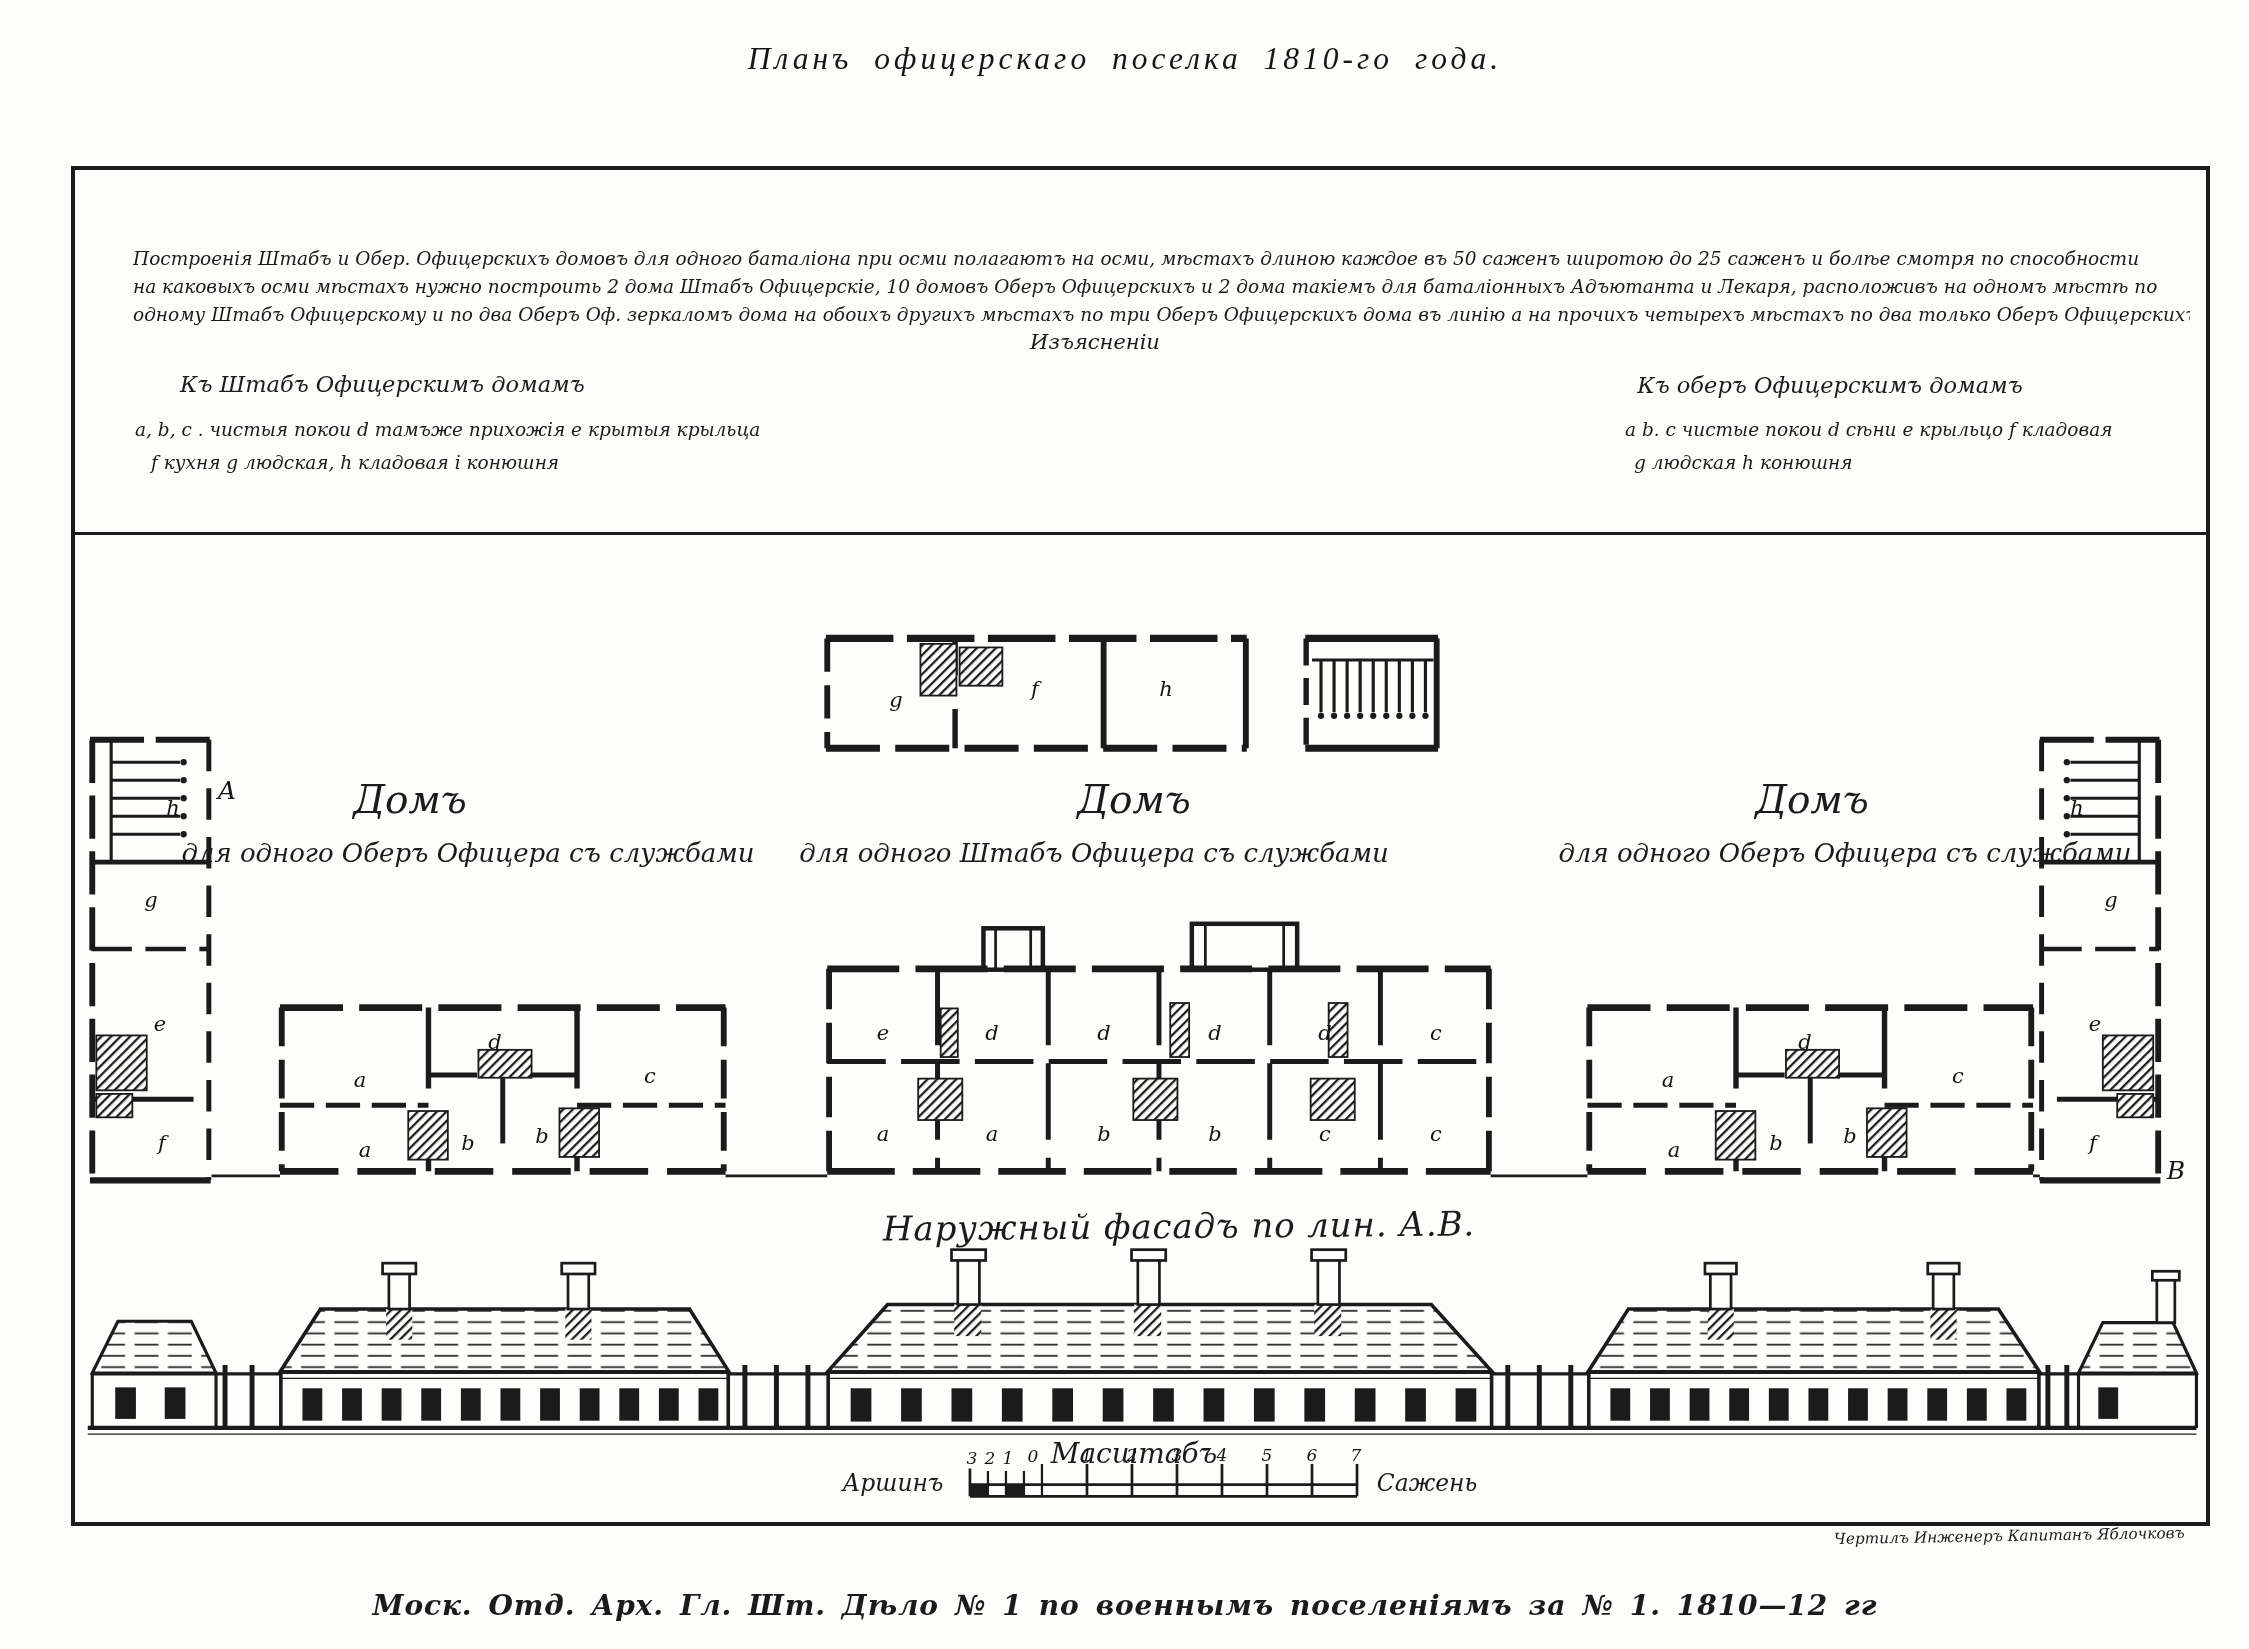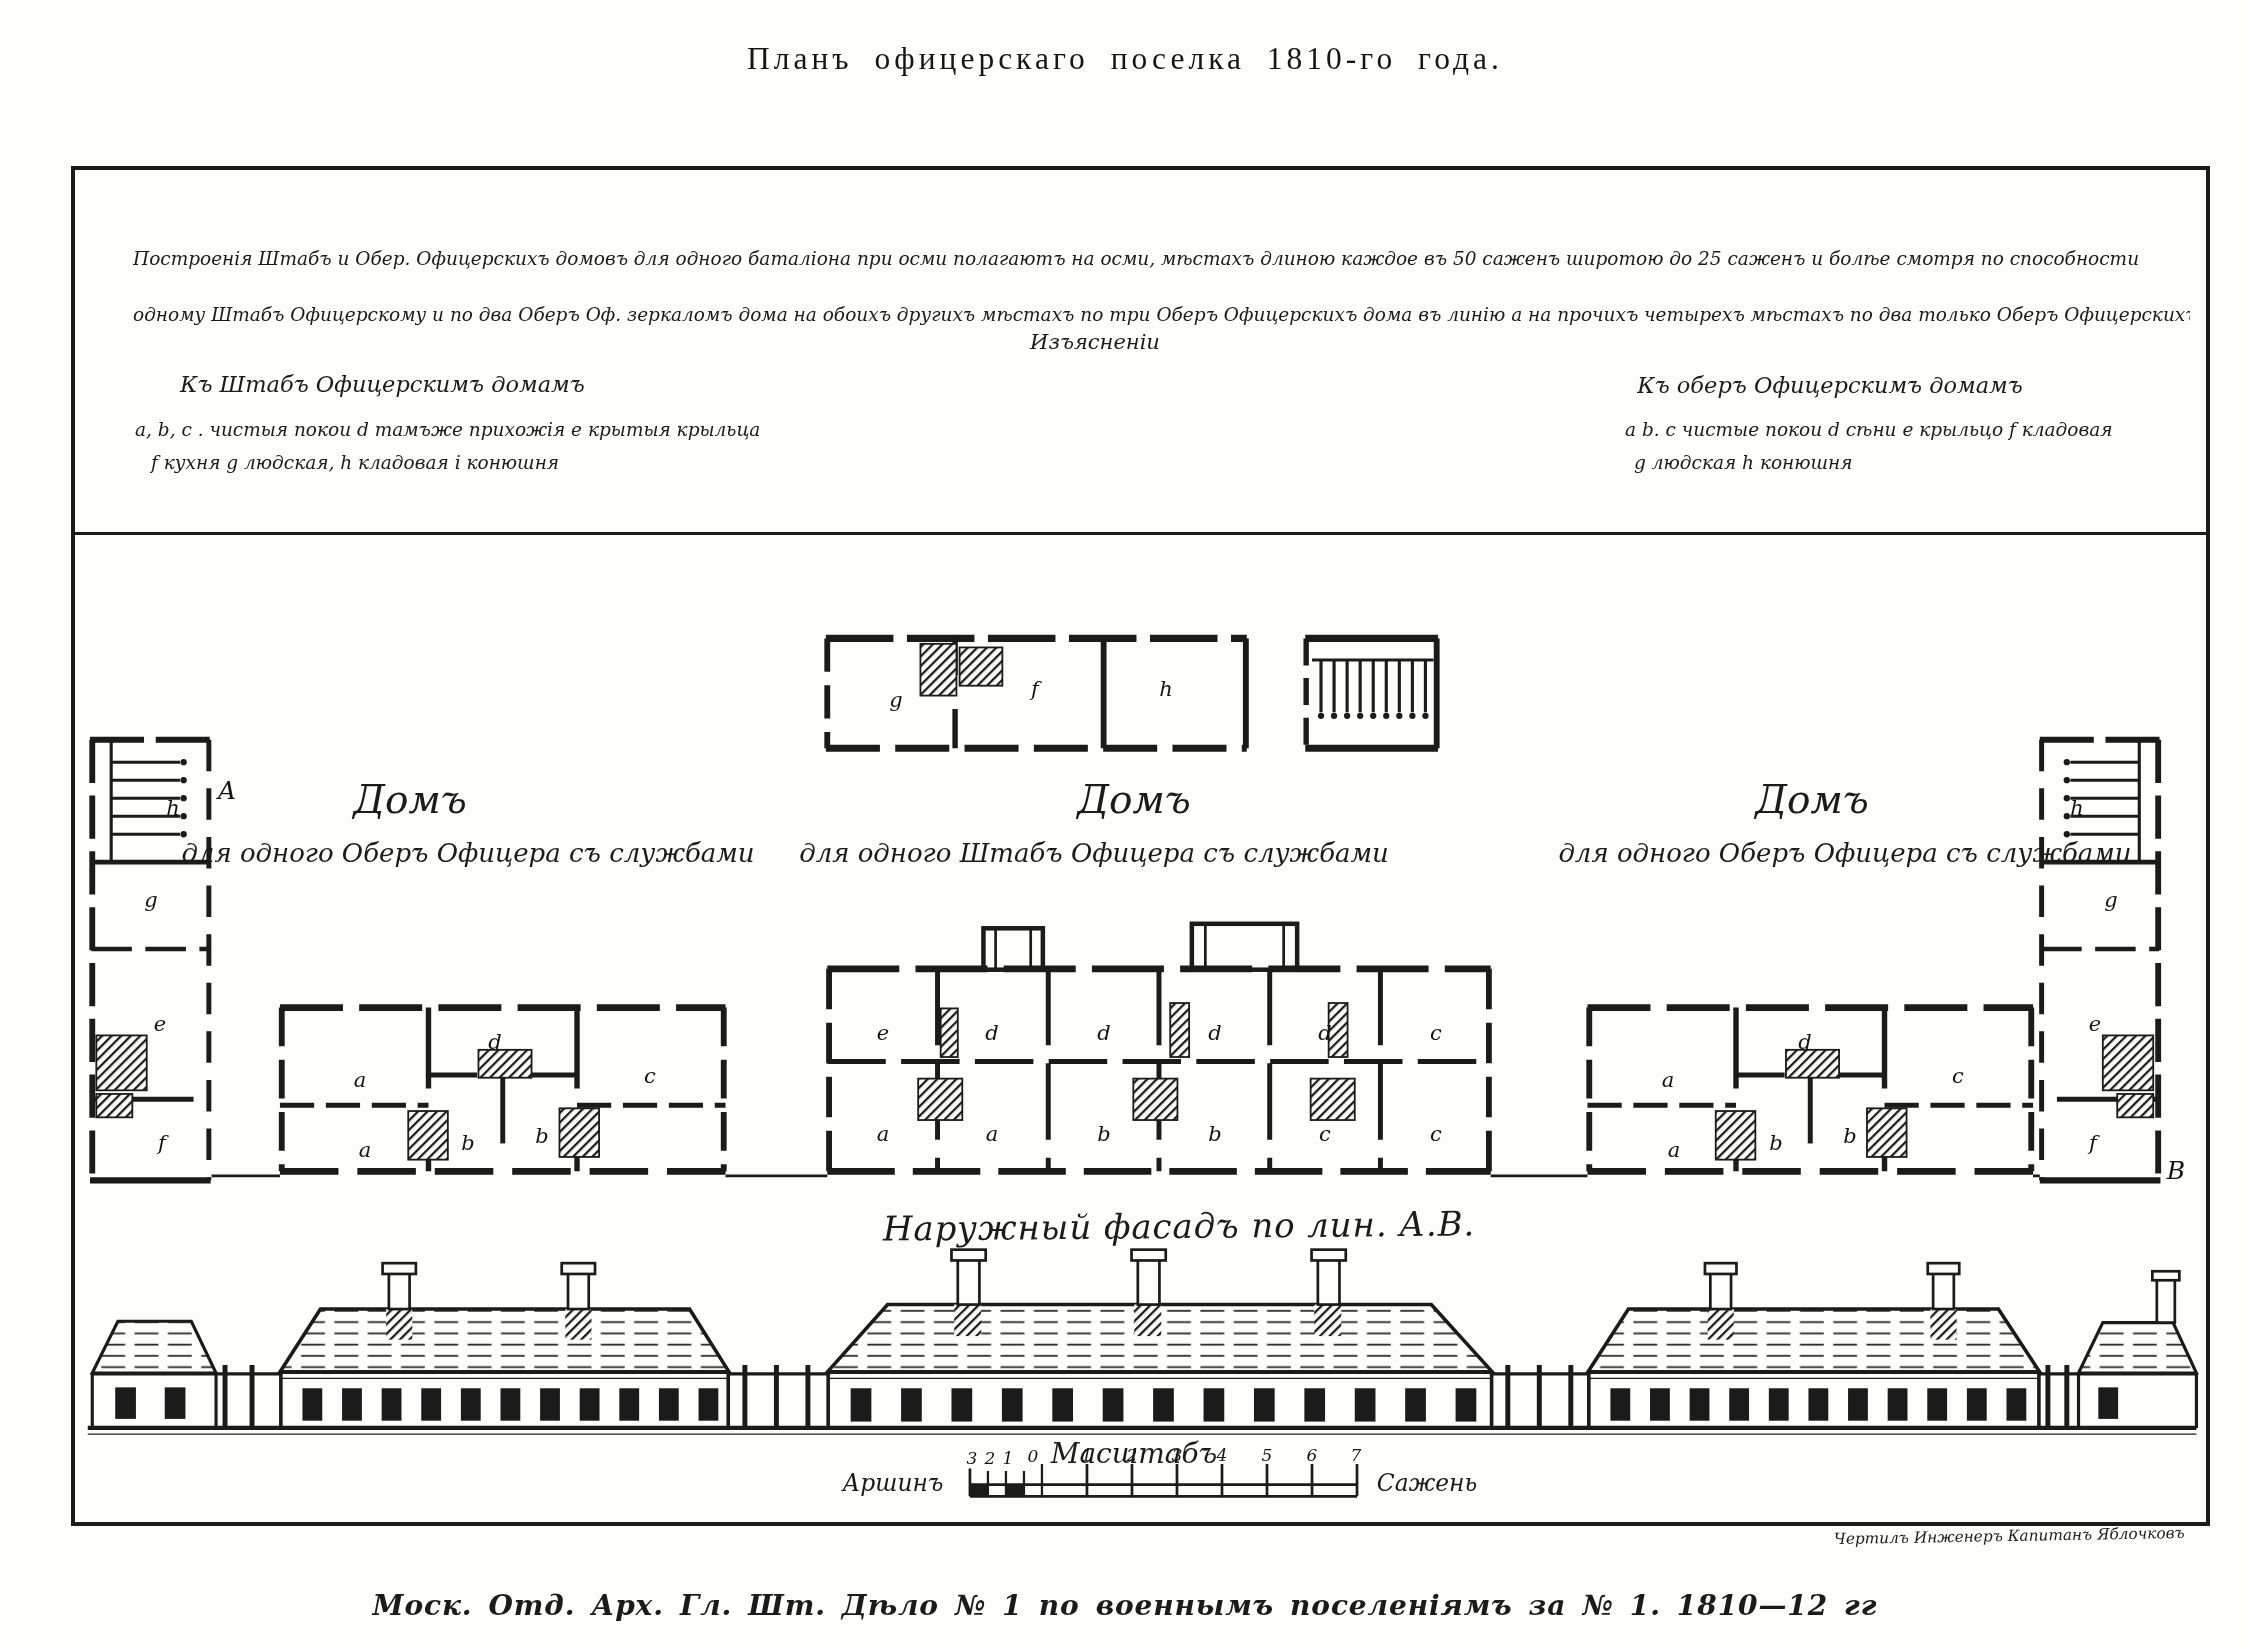--- a/index.html
+++ b/index.html
@@ -1,18 +1,18 @@
 <!DOCTYPE html>
 <html style="font-size:7.2px"><head>
 <meta charset="utf-8">
 <style>
   html,body{margin:0;padding:0;background:#e8e8e6;}
   #doc{position:relative;width:2250px;height:1650px;background:#fdfdfb;overflow:hidden;
        font-family:"Liberation Serif",serif;color:#1b1b1b;}
-  .abs{position:absolute;}
+  .abs{position:absolute;font-style:italic;}
   .ctr{transform:translate(-50%,-50%);white-space:nowrap;}
   .rt {transform:translate(-50%,-50%) rotate(-0.5deg);white-space:nowrap;}
   .pr{font-family:"Liberation Serif",serif;color:#161616;}
   .hw{font-family:"DejaVu Serif",serif;font-style:italic;color:#1b1b1b;}
   .rl{position:absolute;transform:translate(-50%,-50%);font:italic 21px "DejaVu Serif",serif;color:#141414;}
   .num{position:absolute;transform:translate(-50%,-50%);font:italic 17px "DejaVu Serif",serif;color:#141414;}
   #frame{position:absolute;left:71px;top:166px;width:2131px;height:1352px;border:4px solid #1b1b1b;}
   #divider{position:absolute;left:71px;top:532px;width:2135px;height:3.2px;background:#1b1b1b;}
   #page-title{font-size:31.5px;letter-spacing:4px;word-spacing:10px;}
   #script-title{font-size:41px;letter-spacing:1.4px;}
@@ -292,20 +292,21 @@
     </g>
   </svg>
 
   <div id="page-title" class="abs ctr pr" style="left:1125px;top:59px;">Планъ офицерскаго поселка 1810-го года.</div>
 
   <div id="frame"></div>
   <div id="divider"></div>
 
 
   <div class="para hw" style="top:248px;">Построенія Штабъ и Обер. Офицерскихъ домовъ для одного баталіона при осми полагаютъ на осми, мѣстахъ длиною каждое въ 50 саженъ широтою до 25 саженъ и болѣе смотря по способности</div>
+  <div class="para hw" style="top:276px;">на каковыхъ осми мѣстахъ нужно построить 2 дома Штабъ Офицерскіе, 10 домовъ Оберъ Офицерскихъ и 2 дома такіемъ для баталіонныхъ Адъютанта и Лекаря, расположивъ на одномъ мѣстѣ по</div>
   <div class="para hw" style="top:304px;">одному Штабъ Офицерскому и по два Оберъ Оф. зеркаломъ дома на обоихъ другихъ мѣстахъ по три Оберъ Офицерскихъ дома въ линію а на прочихъ четырехъ мѣстахъ по два только Оберъ Офицерскихъ дома</div>
   <div class="abs ctr hw" style="left:1095px;top:342px;font-size:21px;">Изъясненіи</div>
 
   <div class="abs hw leg-h" style="left:180px;top:371px;">Къ Штабъ Офицерскимъ домамъ</div>
   <div class="abs hw leg-l" style="left:135px;top:419px;">a, b, c . чистыя покои   d  тамъже прихожія   e  крытыя крыльца</div>
   <div class="abs hw leg-l" style="left:151px;top:452px;">f    кухня   g  людская,  h  кладовая   i  конюшня</div>
 
   <div class="abs ctr hw leg-h" style="left:1830px;top:385px;">Къ оберъ Офицерскимъ домамъ</div>
   <div class="abs hw leg-l" style="left:1625px;top:419px;">a  b. c  чистые покои   d  сѣни   e  крыльцо   f  кладовая</div>
   <div class="abs hw leg-l" style="left:1634px;top:452px;">g  людская   h  конюшня</div>

